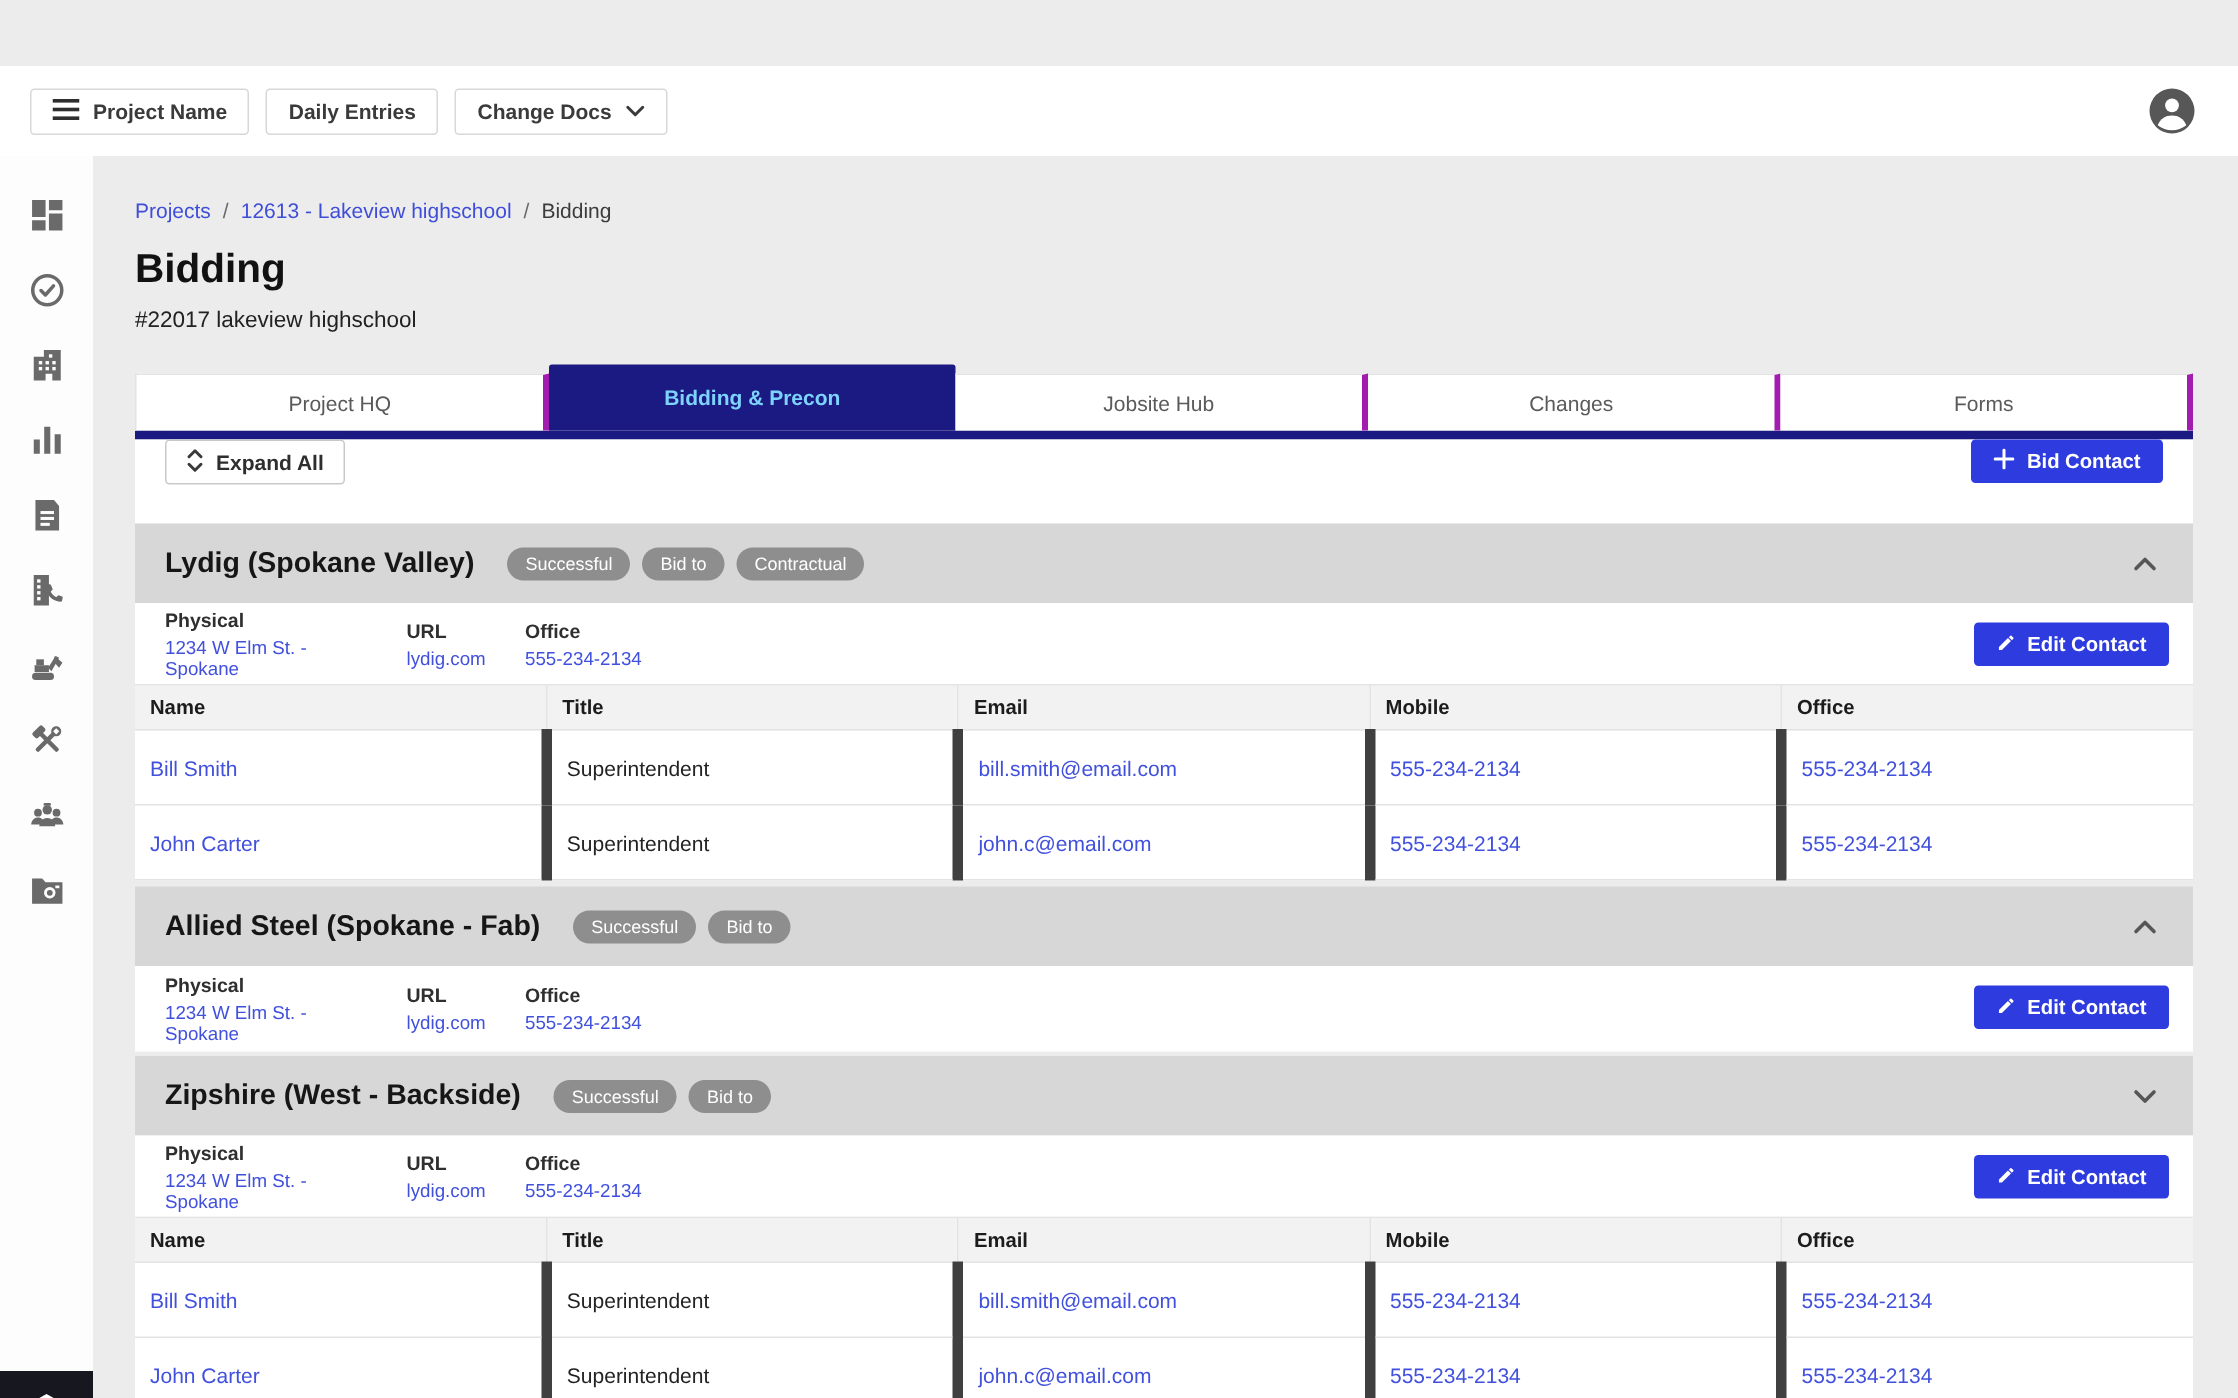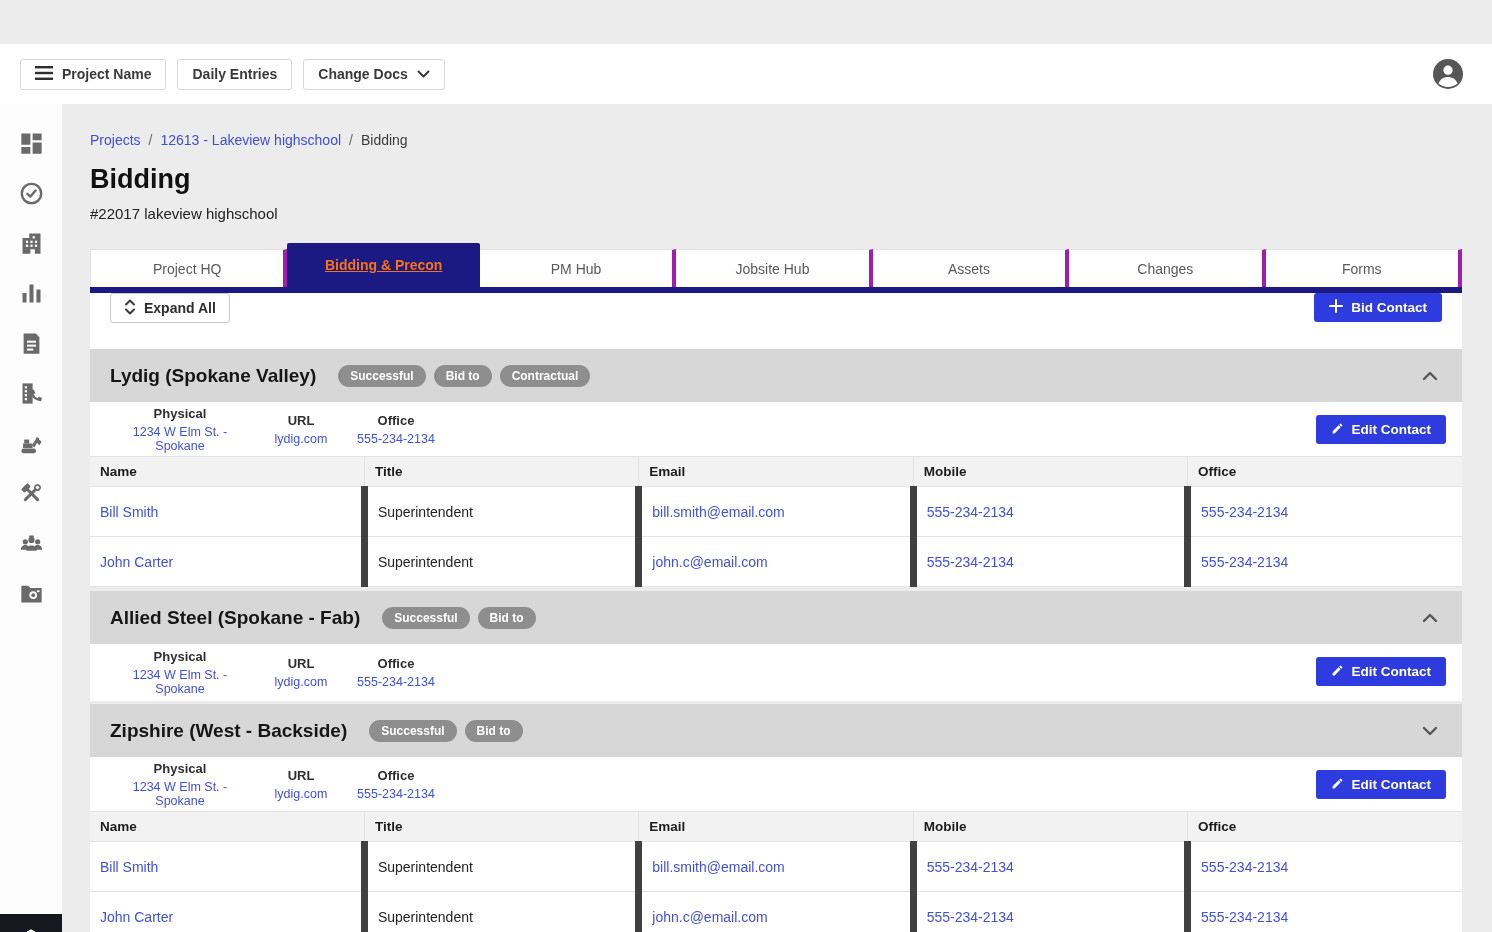--- a/index.html
+++ b/index.html
@@ -32,48 +32,48 @@
   .page-title { margin-top:16px; font-size:27px; font-weight:bold; color:#111; }
   .page-sub { margin-top:10px; font-size:15px; color:#222; }
 
   
   .tabs-wrap { margin-top:27px; }
   .tabs { display:flex; height:38px; align-items:flex-end; }
   .tab { flex:1; height:38px; background:#fff; border-top:1px solid #e3e3e3;
          border-right:4px solid #a21caf; display:flex; align-items:center; justify-content:center;
          font-size:14px; color:#5a5a5a; cursor:pointer; }
   .tab:first-child { border-left:1px solid #e3e3e3; }
-  .tab.active { height:44px; background:#1a1a82; color:#f97316; font-weight:bold;
-                border:none; border-radius:2px 2px 0 0;text-decoration:underline; }
+  .tab.active { height:44px; background:#1a1a82; color:#7dd3fc; font-weight:bold;
+                border:none; border-radius:2px 2px 0 0; }
   .tab-bar { height:6px; background:#1a1a82; }
 
   
   .card { background:transparent; }
   .toolbar { height:56px; background:#fff; display:flex; 
              justify-content:space-between; padding:0 20px; }
   .expand-btn { height:30px; border:1px solid #c9c9c9; border-radius:3px; background:#fff;
                 display:flex; align-items:center; gap:8px; padding:0 13px;
                 font-family:inherit; font-size:14px; font-weight:bold; color:#2e2e2e; cursor:pointer; }
   .blue-btn { height:29px; border:none; border-radius:3px; background:#2e3cdf; color:#fff;
               display:flex; align-items:center; gap:8px; padding:0 15px;
               font-family:inherit; font-size:13.5px; font-weight:bold; cursor:pointer; }
 
   
   .section { margin-top:0; }
   .sec-gap { height:4px; }
   .sec-head { height:53px; background:#d7d7d7; display:flex; align-items:center;
               padding:0 20px; position:relative; cursor:pointer; }
   .sec-title { font-size:19px; font-weight:bold; color:#161616; margin-right:22px; }
-  .badge { background:#8e8e8e; color:#fff; font-size:12px; font-weight:bold;
+  .badge { background:#8e8e8e; color:#fff; font-size:12px; font-weight:normal;
            height:22px; line-height:22px; border-radius:11px; padding:0 12px; margin-right:8px; }
   .sec-chev { position:absolute; right:22px; top:17px; width:20px; height:20px; cursor:pointer; }
 
   .contact-row { height:54px; background:#fff; display:flex; align-items:center;
                  padding:0 16px 0 20px; position:relative; }
-  .c-group { text-align:center; }
+  .c-group { }
   .c-group.g1 { width:140px; }
   .c-group.g2 { width:60px;  margin-left:21px; }
   .c-group.g3 { width:92px;  margin-left:19px; }
   .c-label { font-size:13px; font-weight:bold; color:#2f2f2f; }
   .c-value { font-size:12.5px; color:#4150dd; margin-top:4px; cursor:pointer; }
   .edit-btn { position:absolute; right:16px; top:13px; }
 
   
   .ctable { width:100%; border-collapse:collapse; background:#fff; table-layout:fixed; }
   .ctable th { background:#f2f2f2; height:30px; text-align:left; font-size:13.5px;
@@ -240,23 +240,21 @@
       <span class="crumb-cur">Bidding</span>
     </div>
 
     <h1 class="page-title">Bidding</h1>
     <div class="page-sub">#22017 lakeview highschool</div>
 
     <div class="tabs-wrap">
       <div class="tabs">
         <div class="tab">Project HQ</div>
         <div class="tab active">Bidding &amp; Precon</div>
-        <div class="tab">PM Hub</div>
         <div class="tab">Jobsite Hub</div>
-        <div class="tab">Assets</div>
         <div class="tab">Changes</div>
         <div class="tab">Forms</div>
       </div>
       <div class="tab-bar"></div>
     </div>
 
     <div class="card">
 
       <div class="toolbar">
         <button class="expand-btn">

